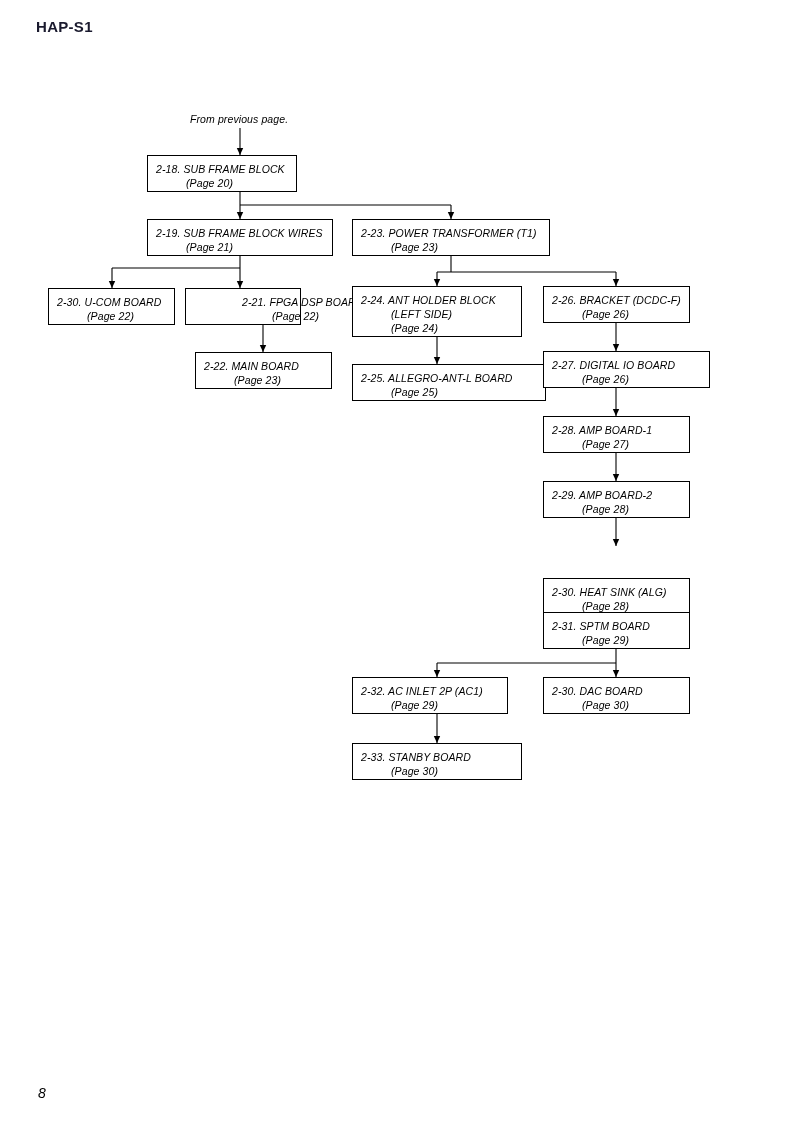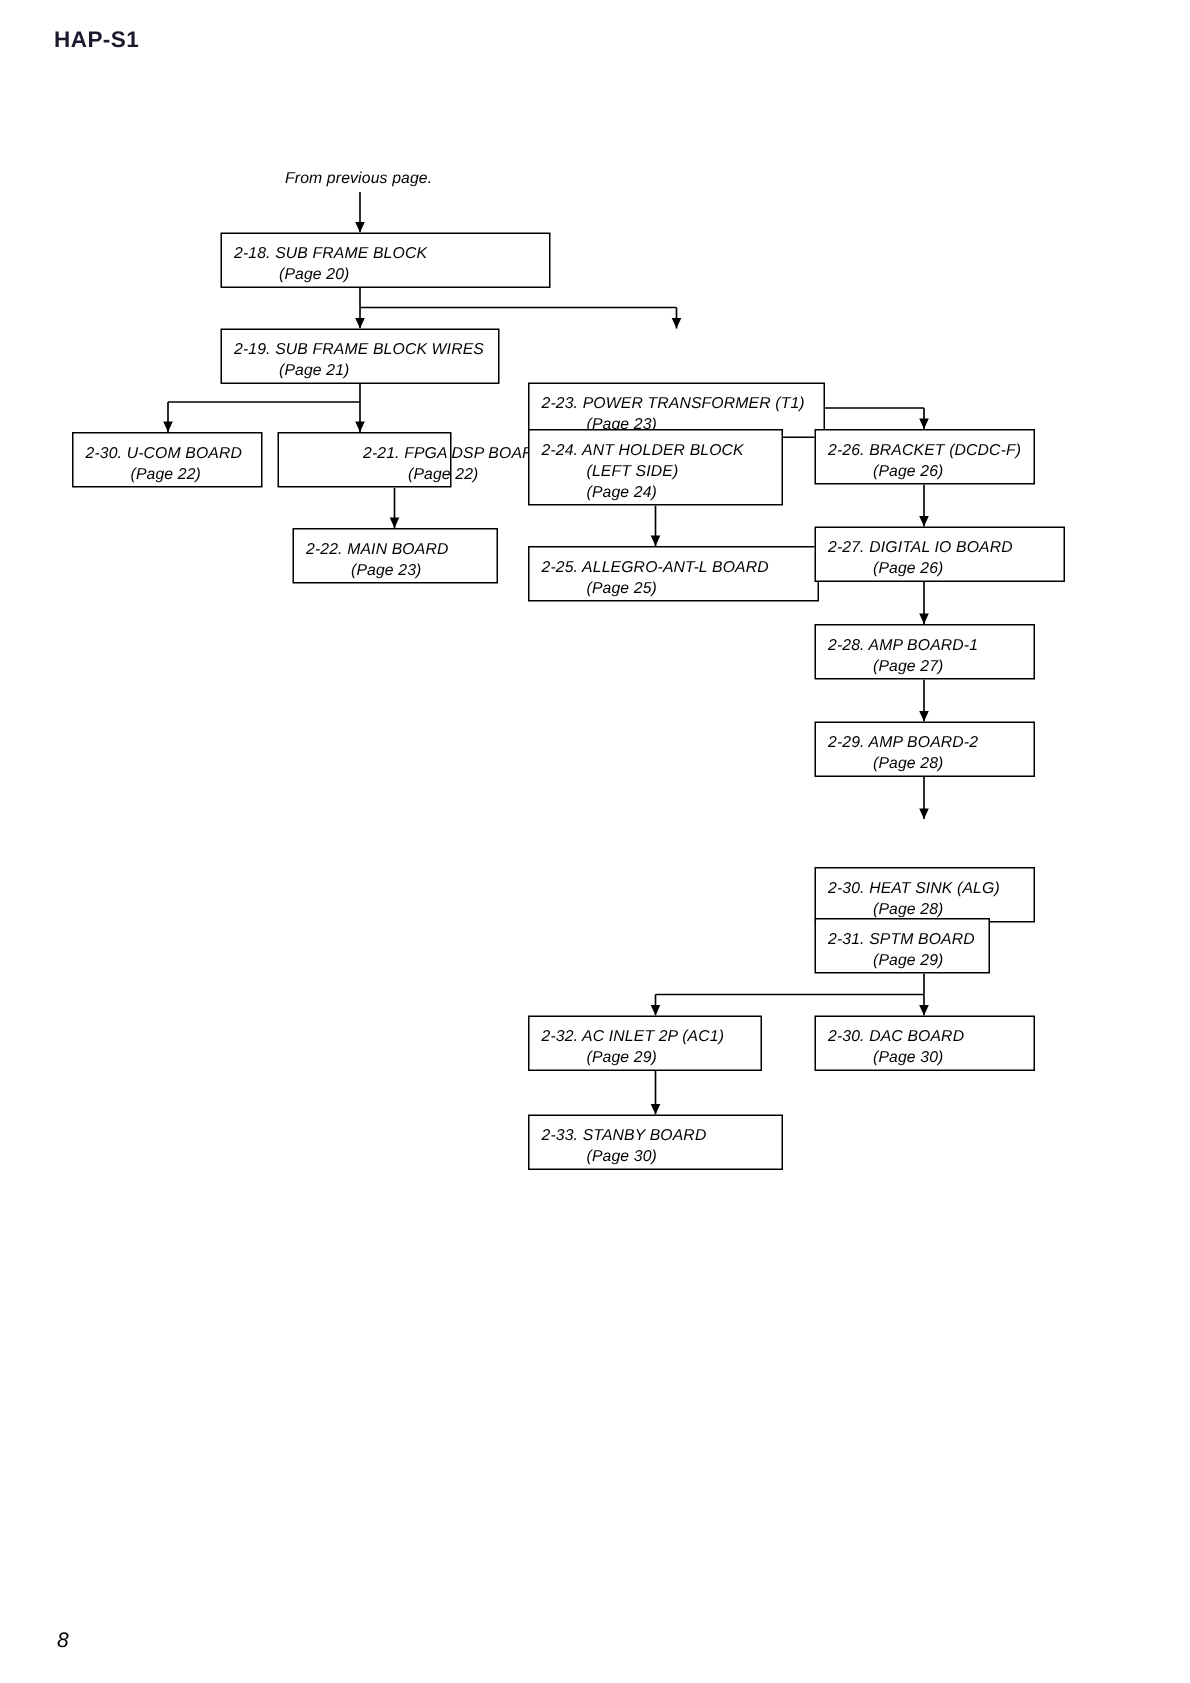--- a/index.html
+++ b/index.html
@@ -151,29 +151,29 @@
         <line x1="616" y1="663" x2="616" y2="677" stroke="#000000" stroke-width="1.1"></line>
         <polygon points="612.8,670 619.2,670 616,677" fill="#000000"></polygon>
       </g>
       <g>
         <line x1="437" y1="714" x2="437" y2="743" stroke="#000000" stroke-width="1.1"></line>
         <polygon points="433.8,736 440.2,736 437,743" fill="#000000"></polygon>
       </g>
     </svg>
 
   <div id="nodes">
-      <div class="node" style="left: 147px; top: 155px; width: 220px; height: 37px;">
+      <div class="node" style="left: 147px; top: 155px; width: 150px; height: 37px;">
         <span class="ln l1">2-18.  SUB FRAME BLOCK</span>
         <span class="ln l3">(Page 20)</span>
       </div>
       <div class="node" style="left: 147px; top: 219px; width: 186px; height: 37px;">
         <span class="ln l1">2-19.  SUB FRAME BLOCK WIRES</span>
         <span class="ln l3">(Page 21)</span>
       </div>
-      <div class="node" style="left: 352px; top: 219px; width: 198px; height: 37px; margin-top: 36px;">
+      <div class="node" style="left: 352px; top: 219px; width: 198px; height: 37px;">
         <span class="ln l1">2-23.  POWER TRANSFORMER (T1)</span>
         <span class="ln l3">(Page 23)</span>
       </div>
       <div class="node" style="left: 48px; top: 288px; width: 127px; height: 37px;">
         <span class="ln l1">2-30.  U-COM BOARD</span>
         <span class="ln l3">(Page 22)</span>
       </div>
       <div class="node" style="left: 185px; top: 288px; width: 116px; height: 37px; padding-left: 48px;">
         <span class="ln l1">2-21.  FPGA DSP BOARD</span>
         <span class="ln l3">(Page 22)</span>
@@ -204,21 +204,21 @@
         <span class="ln l3">(Page 27)</span>
       </div>
       <div class="node" style="left: 543px; top: 481px; width: 147px; height: 37px;">
         <span class="ln l1">2-29.  AMP BOARD-2</span>
         <span class="ln l3">(Page 28)</span>
       </div>
       <div class="node" style="left: 543px; top: 578px; width: 147px; height: 37px;">
         <span class="ln l1">2-30.  HEAT SINK (ALG)</span>
         <span class="ln l3">(Page 28)</span>
       </div>
-      <div class="node" style="left: 543px; top: 612px; width: 117px; height: 37px;">
+      <div class="node" style="left: 543px; top: 612px; width: 147px; height: 37px;">
         <span class="ln l1">2-31.  SPTM BOARD</span>
         <span class="ln l3">(Page 29)</span>
       </div>
       <div class="node" style="left: 352px; top: 677px; width: 156px; height: 37px;">
         <span class="ln l1">2-32.  AC INLET 2P (AC1)</span>
         <span class="ln l3">(Page 29)</span>
       </div>
       <div class="node" style="left: 543px; top: 677px; width: 147px; height: 37px;">
         <span class="ln l1">2-30.  DAC BOARD</span>
         <span class="ln l3">(Page 30)</span>

